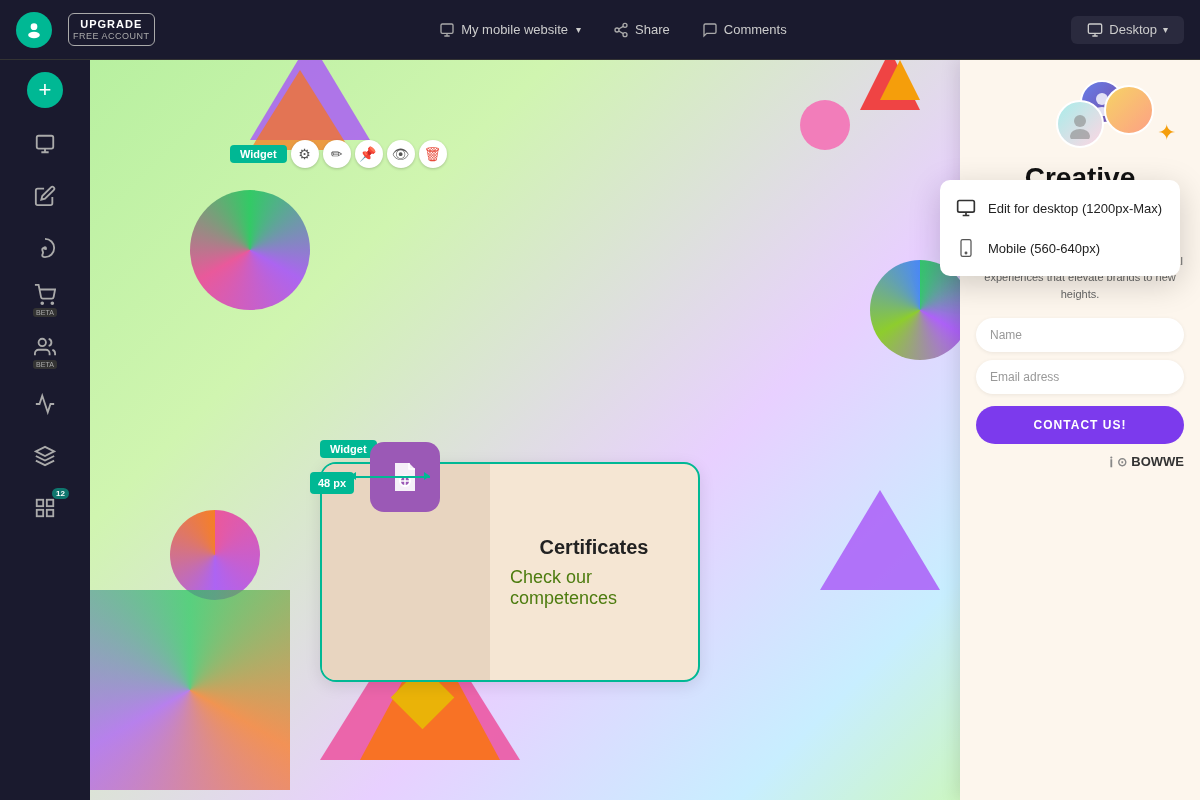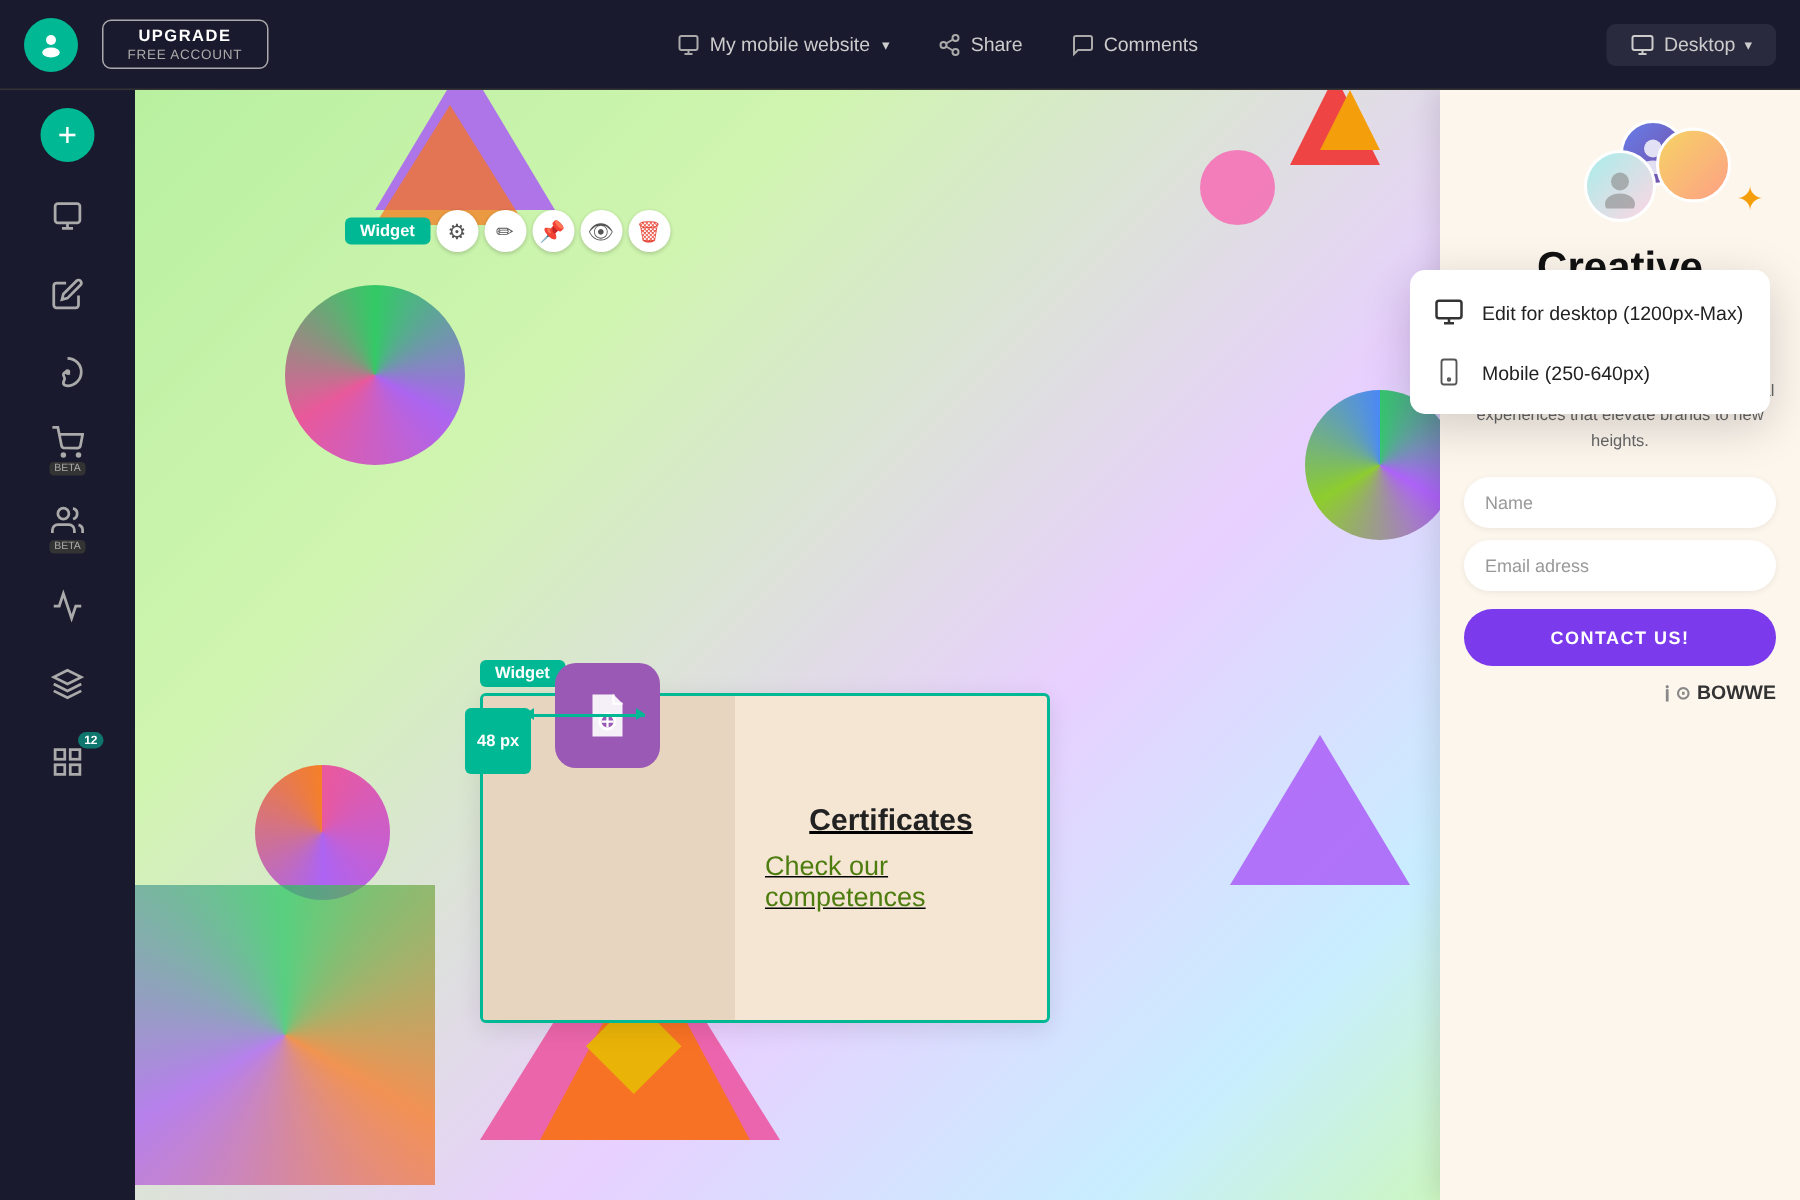--- a/index.html
+++ b/index.html
@@ -6,21 +6,21 @@
     body { width: 1200px; height: 800px; overflow: hidden; font-family: -apple-system, BlinkMacSystemFont, 'Segoe UI', sans-serif; background: #111; }
 
     
     .topbar {
       position: absolute; top: 0; left: 0; right: 0; height: 60px;
       background: #1a1a2e; display: flex; align-items: center; padding: 0 16px;
       z-index: 100; border-bottom: 1px solid #333;
     }
     .topbar-logo { width: 36px; height: 36px; background: #00b894; border-radius: 50%; display: flex; align-items: center; justify-content: center; margin-right: 16px; }
     .topbar-logo svg { width: 20px; height: 20px; fill: white; }
-    .upgrade-btn { border: 1.5px solid #aaa; border-radius: 6px; padding: 4px 16px; color: #eee; font-size: 11px; text-align: center; cursor: pointer; line-height: 1.2; }
+    .upgrade-btn { border: 1.5px solid #aaa; border-radius: 6px; padding: 4px 4px; color: #eee; font-size: 11px; text-align: center; cursor: pointer; line-height: 1.2; }
     .upgrade-btn .upgrade-top { font-weight: 700; letter-spacing: 1px; font-size: 11px; color: #fff; }
     .upgrade-btn .upgrade-bottom { font-size: 9px; color: #aaa; letter-spacing: 0.5px; }
     .topbar-center { flex: 1; display: flex; align-items: center; justify-content: center; gap: 32px; }
     .topbar-item { display: flex; align-items: center; gap: 6px; color: #ccc; font-size: 13px; cursor: pointer; }
     .topbar-item svg { width: 16px; height: 16px; }
     .topbar-item .arrow { font-size: 10px; margin-left: 2px; }
     .topbar-right { display: flex; align-items: center; gap: 8px; }
     .desktop-btn { display: flex; align-items: center; gap: 6px; color: #ccc; font-size: 13px; cursor: pointer; background: #2a2a3e; padding: 6px 16px; border-radius: 6px; }
     .desktop-btn svg { width: 16px; height: 16px; }
 
@@ -59,24 +59,23 @@
     }
     .consultation-icon { font-size: 48px; margin-bottom: 16px; }
     .consultation-title { font-size: 22px; font-weight: 700; color: #222; }
 
     
     .widget-certificates {
       position: absolute; top: 380px; left: 230px; width: 380px;
     }
     .widget-tag2 { background: #00b894; color: white; font-size: 11px; font-weight: 600; border-radius: 4px; padding: 3px 10px; cursor: pointer; }
     .cert-card {
-      background: #f5e6d3; border-radius: 4px; overflow: hidden;
+      background: #f5e6d3; border-radius: 16px; overflow: hidden;
       border: 2px solid #00b894; display: flex; min-height: 220px;
       box-shadow: 0 4px 16px rgba(0,0,0,0.1);
-      text-decoration: underline;
     }
     .cert-left { flex: 1; background: #e8d5c0; display: flex; align-items: center; justify-content: center; position: relative; }
     .cert-right { flex: 1; display: flex; flex-direction: column; align-items: center; justify-content: center; padding: 20px; gap: 8px; }
     .cert-title { font-size: 20px; font-weight: 700; color: #222; }
     .cert-sub { font-size: 18px; color: #4d7c0f; }
     .px-badge { background: #00b894; color: white; font-size: 11px; font-weight: 600; border-radius: 4px; padding: 3px 10px; position: absolute; top: 10px; left: 10px; }
 
     
     .mobile-preview {
       position: absolute; top: 0; right: 0; bottom: 0; width: 240px;
@@ -258,21 +257,21 @@
       <div style="position:absolute;top:-20px;left:50px;width:70px;height:70px;background:#9b59b6;border-radius:14px;display:flex;align-items:center;justify-content:center;">
         <svg width="36" height="36" viewBox="0 0 36 36" fill="white">
           <path d="M8 4h14l6 6v22H8z" opacity="0.9"></path>
           <path d="M22 4v6h6" fill="none" stroke="white" stroke-width="1.5"></path>
           <circle cx="18" cy="22" r="5" fill="#9b59b6" stroke="white" stroke-width="2"></circle>
           <line x1="18" y1="18" x2="18" y2="26" stroke="white" stroke-width="1.5"></line>
           <line x1="14" y1="22" x2="22" y2="22" stroke="white" stroke-width="1.5"></line>
         </svg>
       </div>
 
-      <div class="px-badge" style="position:absolute;top:10px;left:-10px;background:#00b894;color:white;font-size:11px;font-weight:600;border-radius:4px;padding:16px 8px;">48 px</div>
+      <div class="px-badge" style="position:absolute;top:10px;left:-10px;background:#00b894;color:white;font-size:11px;font-weight:600;border-radius:4px;padding:5px 8px;">48 px</div>
 
       <div style="position:absolute;top:14px;left:30px;width:80px;height:2px;background:#00b894;display:flex;align-items:center;">
         <div style="width:100%;height:2px;background:#00b894;position:relative;">
           <div style="position:absolute;left:0;top:-4px;width:0;height:0;border-top:4px solid transparent;border-bottom:4px solid transparent;border-right:6px solid #00b894;"></div>
           <div style="position:absolute;right:0;top:-4px;width:0;height:0;border-top:4px solid transparent;border-bottom:4px solid transparent;border-left:6px solid #00b894;"></div>
         </div>
       </div>
     </div>
   </div>
 
@@ -319,17 +318,17 @@
           <rect x="2" y="3" width="20" height="14" rx="2"></rect>
           <path d="M8 21h8m-4-4v4"></path>
         </svg>
       <span>Edit for desktop (1200px-Max)</span>
     </div>
     <div class="dropdown-item">
       <svg viewBox="0 0 24 24" fill="none" stroke="#555" stroke-width="1.5">
           <rect x="6" y="2" width="12" height="20" rx="2"></rect>
           <circle cx="12" cy="18" r="1"></circle>
         </svg>
-      <span>Mobile (250-640px)</span>
+      <span>Mobile (560-640px)</span>
     </div>
   </div>
 
 </div>
 
 </body></html>

